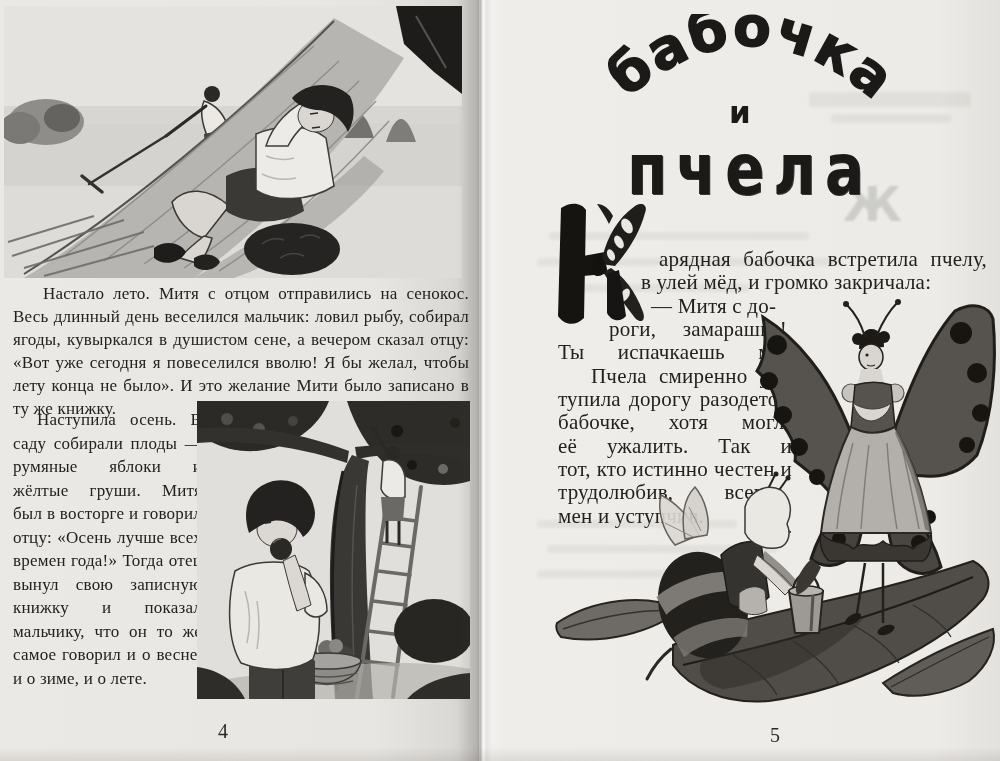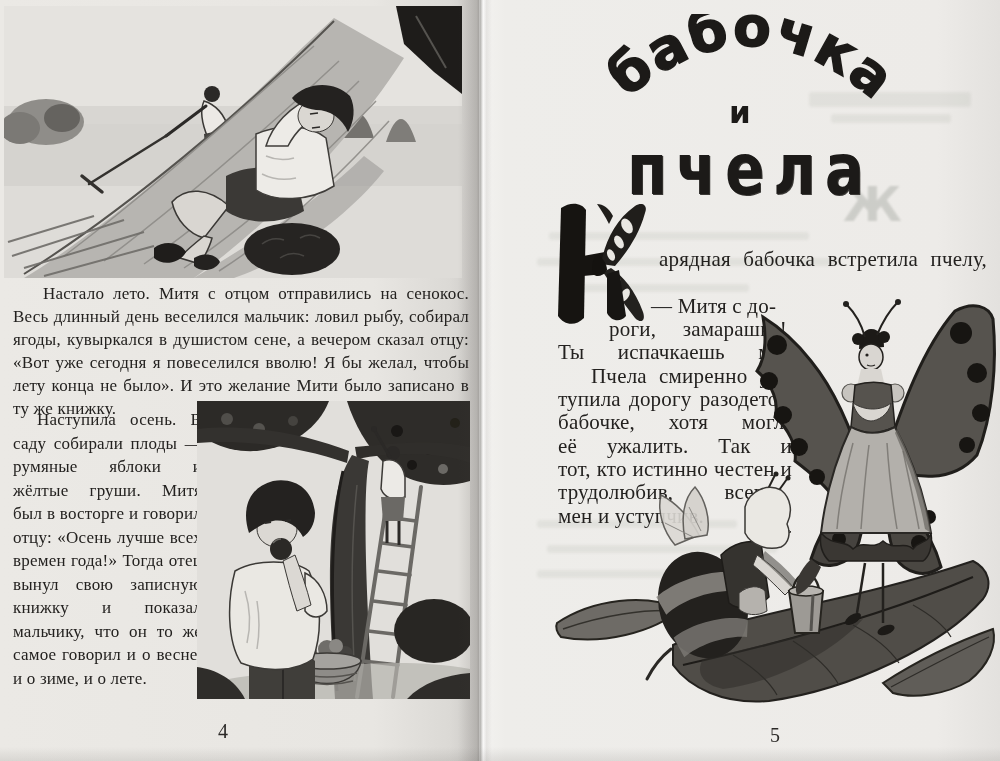--- a/index.html
+++ b/index.html
@@ -244,20 +244,21 @@
         <ellipse cx="58" cy="57" rx="3.5" ry="6" fill="#e9e7e2" transform="rotate(-25 58 57)"></ellipse>
         <path d="M50,74 C58,86 68,102 82,120 C88,126 93,123 90,114 C82,92 70,78 58,70 Z" fill="#23211e"></path>
         <ellipse cx="72" cy="97" rx="4" ry="7" fill="#e9e7e2" transform="rotate(30 72 97)"></ellipse>
         <ellipse cx="63" cy="84" rx="3.5" ry="6" fill="#e9e7e2" transform="rotate(30 63 84)"></ellipse>
         <path d="M44,56 C50,60 54,66 54,72 C50,78 44,80 40,76 C38,68 40,60 44,56 Z" fill="#14120f"></path>
         <path d="M54,76 L66,72 L73,118 C67,125 58,123 54,115 Z" fill="#171513"></path>
       </svg>
     </div>
 
     <div class="rline just" style="left:180px;top:248px;width:328px;">арядная бабочка встретила пчелу, нёсшую</div>
+    <div class="rline" style="left:162px;top:271px;">в улей мёд, и громко закричала:</div>
     <div class="rline" style="left:172px;top:295px;">— Митя с до-</div>
     <div class="rline just" style="left:130px;top:318px;width:178px;">роги, замарашка!</div>
     <div class="rline just" style="left:79px;top:341px;width:234px;">Ты испачкаешь моё платье!</div>
     <div class="rline just" style="left:112px;top:365px;width:196px;">Пчела смиренно ус-</div>
     <div class="rline just" style="left:79px;top:388px;width:232px;">тупила дорогу разодетой</div>
     <div class="rline just" style="left:79px;top:411px;width:236px;">бабочке, хотя могла больно</div>
     <div class="rline just" style="left:79px;top:435px;width:234px;">её ужалить. Так и человек:</div>
     <div class="rline just" style="left:79px;top:458px;width:234px;">тот, кто истинно честен и</div>
     <div class="rline just" style="left:79px;top:481px;width:224px;">трудолюбив, всегда скро-</div>
     <div class="rline" style="left:79px;top:505px;">мен и уступчив.</div>

